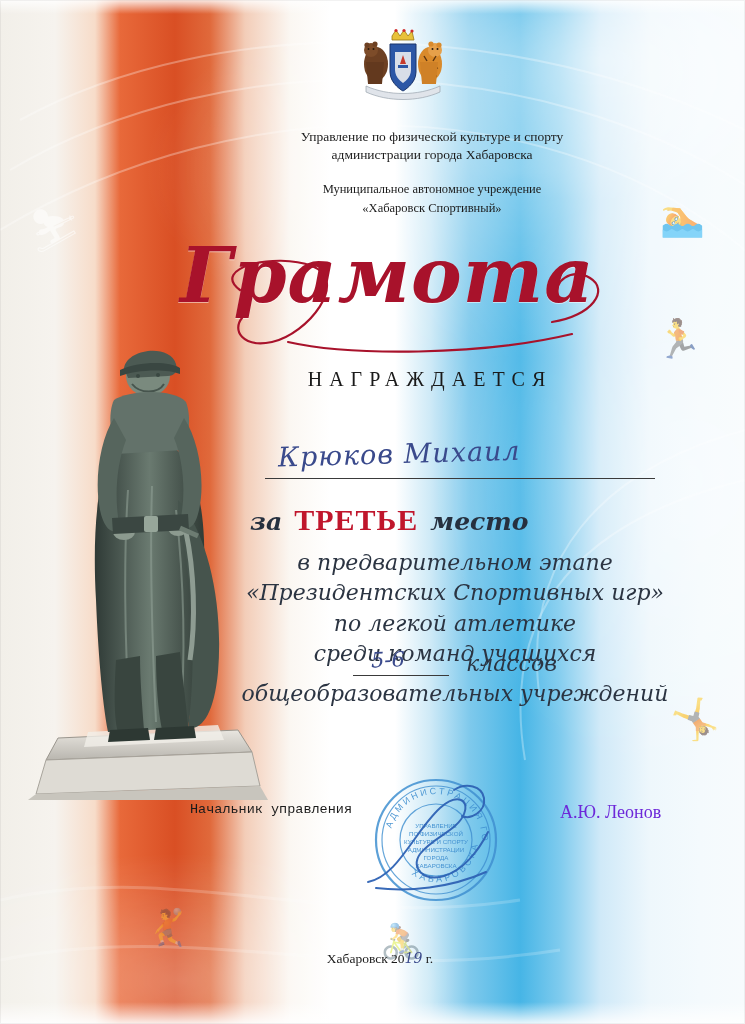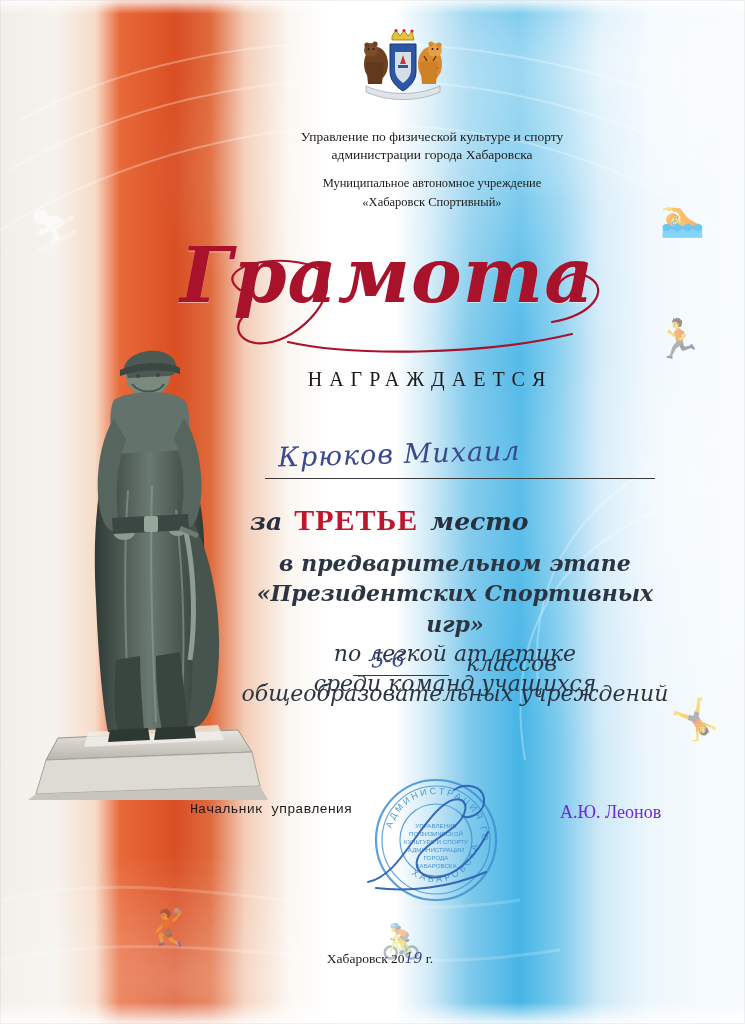--- a/index.html
+++ b/index.html
@@ -102,21 +102,21 @@
     width: 420px;
     text-align: center;
     color: #1c1c1c;
   }
   .org-line1 {
     font-size: 13.5px;
     line-height: 1.32;
     font-family: "Liberation Serif", serif;
   }
   .org-line2 {
-    margin-top: 11px;
+    margin-top: 17px;
     font-size: 12.5px;
     line-height: 1.32;
   }
 
   
   .title-wrap {
     position: absolute;
     left: 180px;
     top: 222px;
     width: 470px;
@@ -205,21 +205,21 @@
     top: 548px;
     width: 450px;
     text-align: center;
     font-family: "DejaVu Serif", serif;
     font-style: italic;
     font-size: 22px;
     line-height: 1.38;
     color: #2b3442;
   }
   .stage-block .ln { display: block; }
-  .stage-block .ln.b { font-weight: 700; }
+  .stage-block .ln.b { font-weight: 400; }
 
   .class-row {
     position: absolute;
     left: 230px;
     top: 651px;
     width: 450px;
     text-align: center;
     font-family: "DejaVu Serif", serif;
     font-style: italic;
     font-size: 22px;

